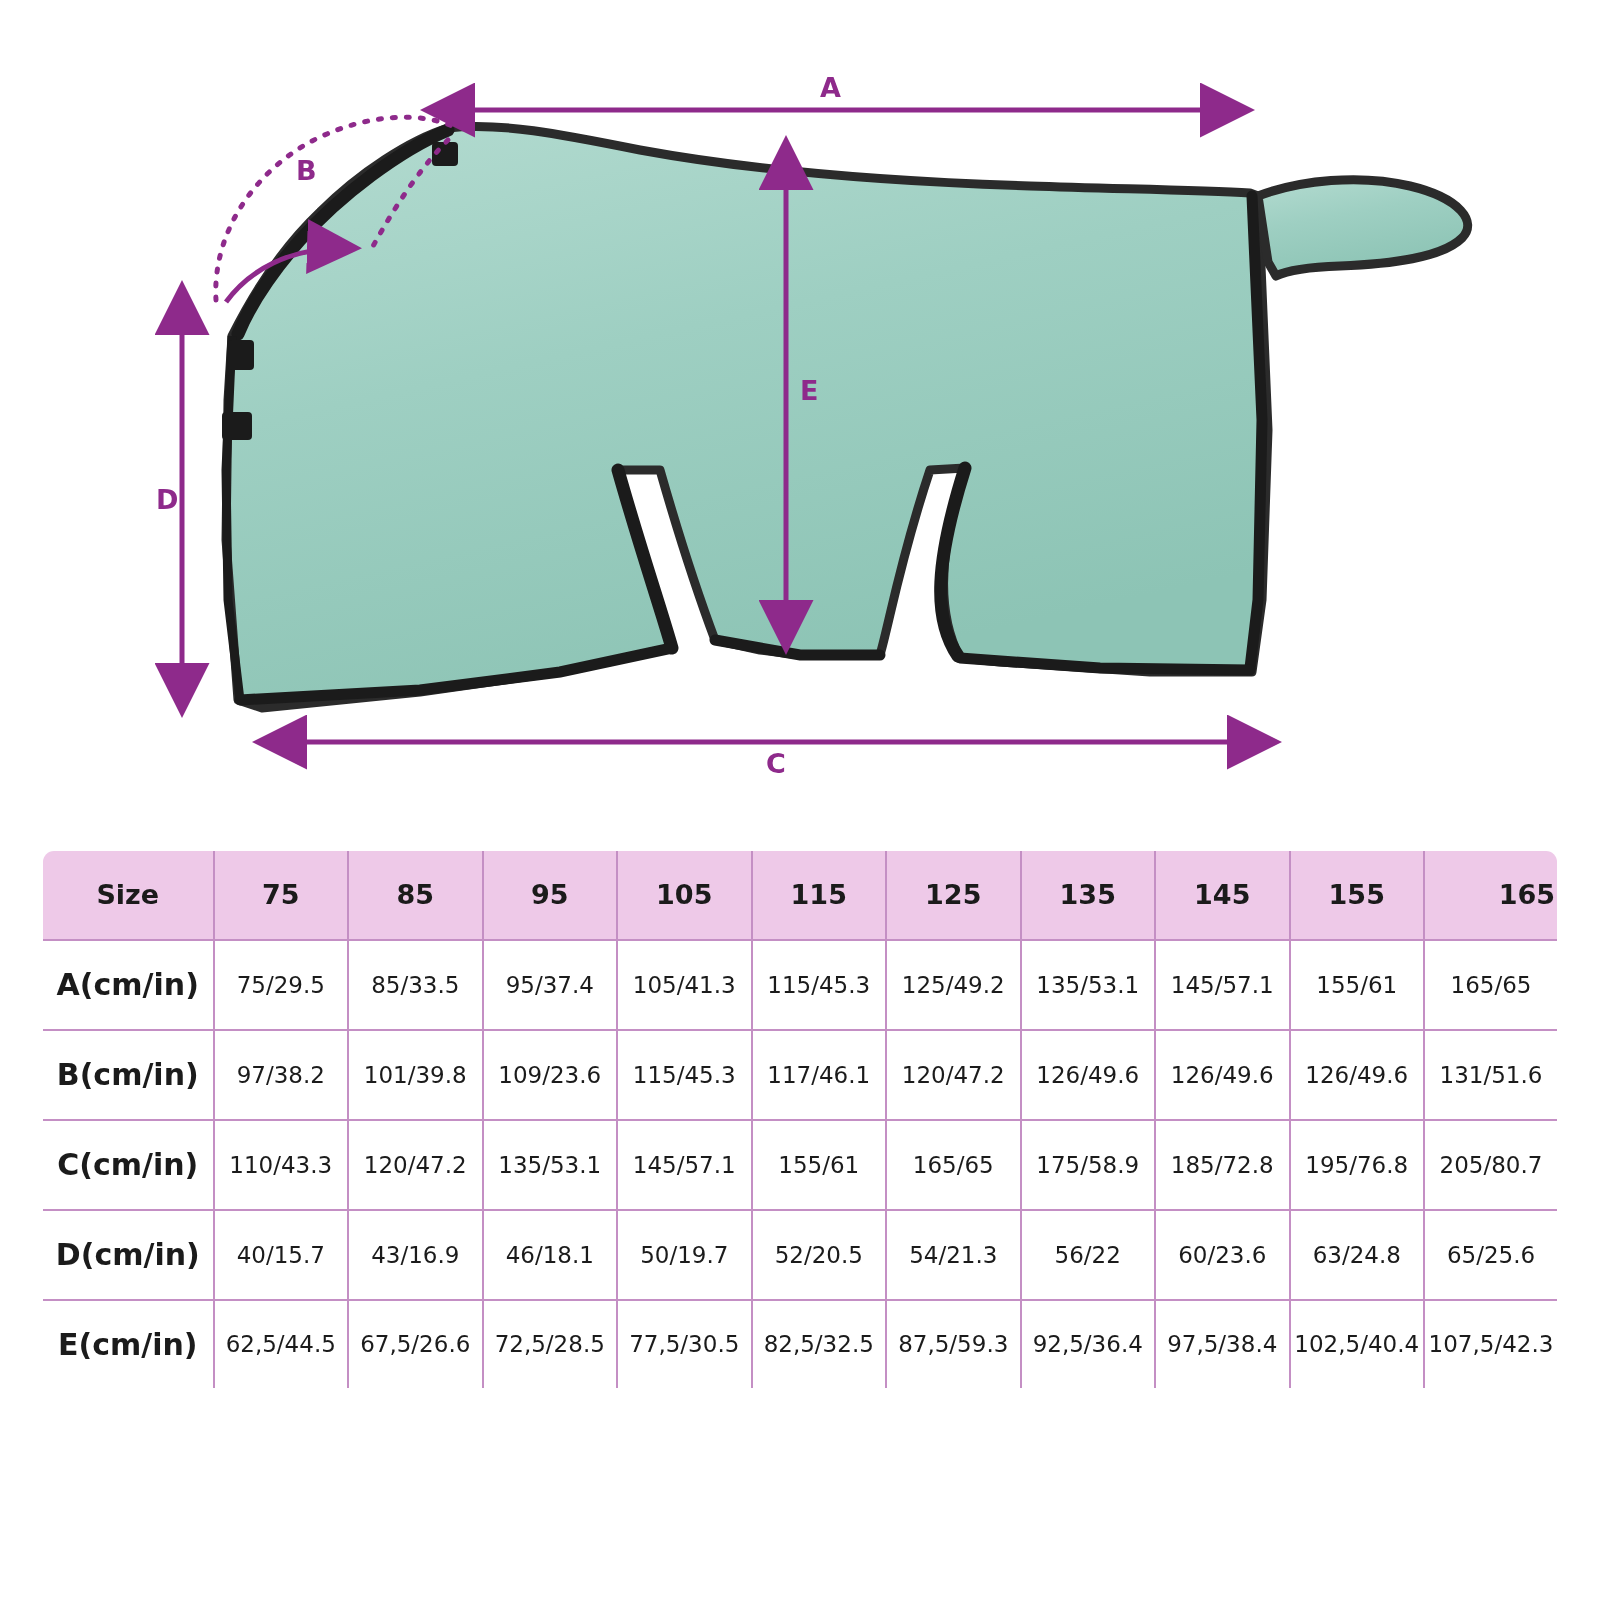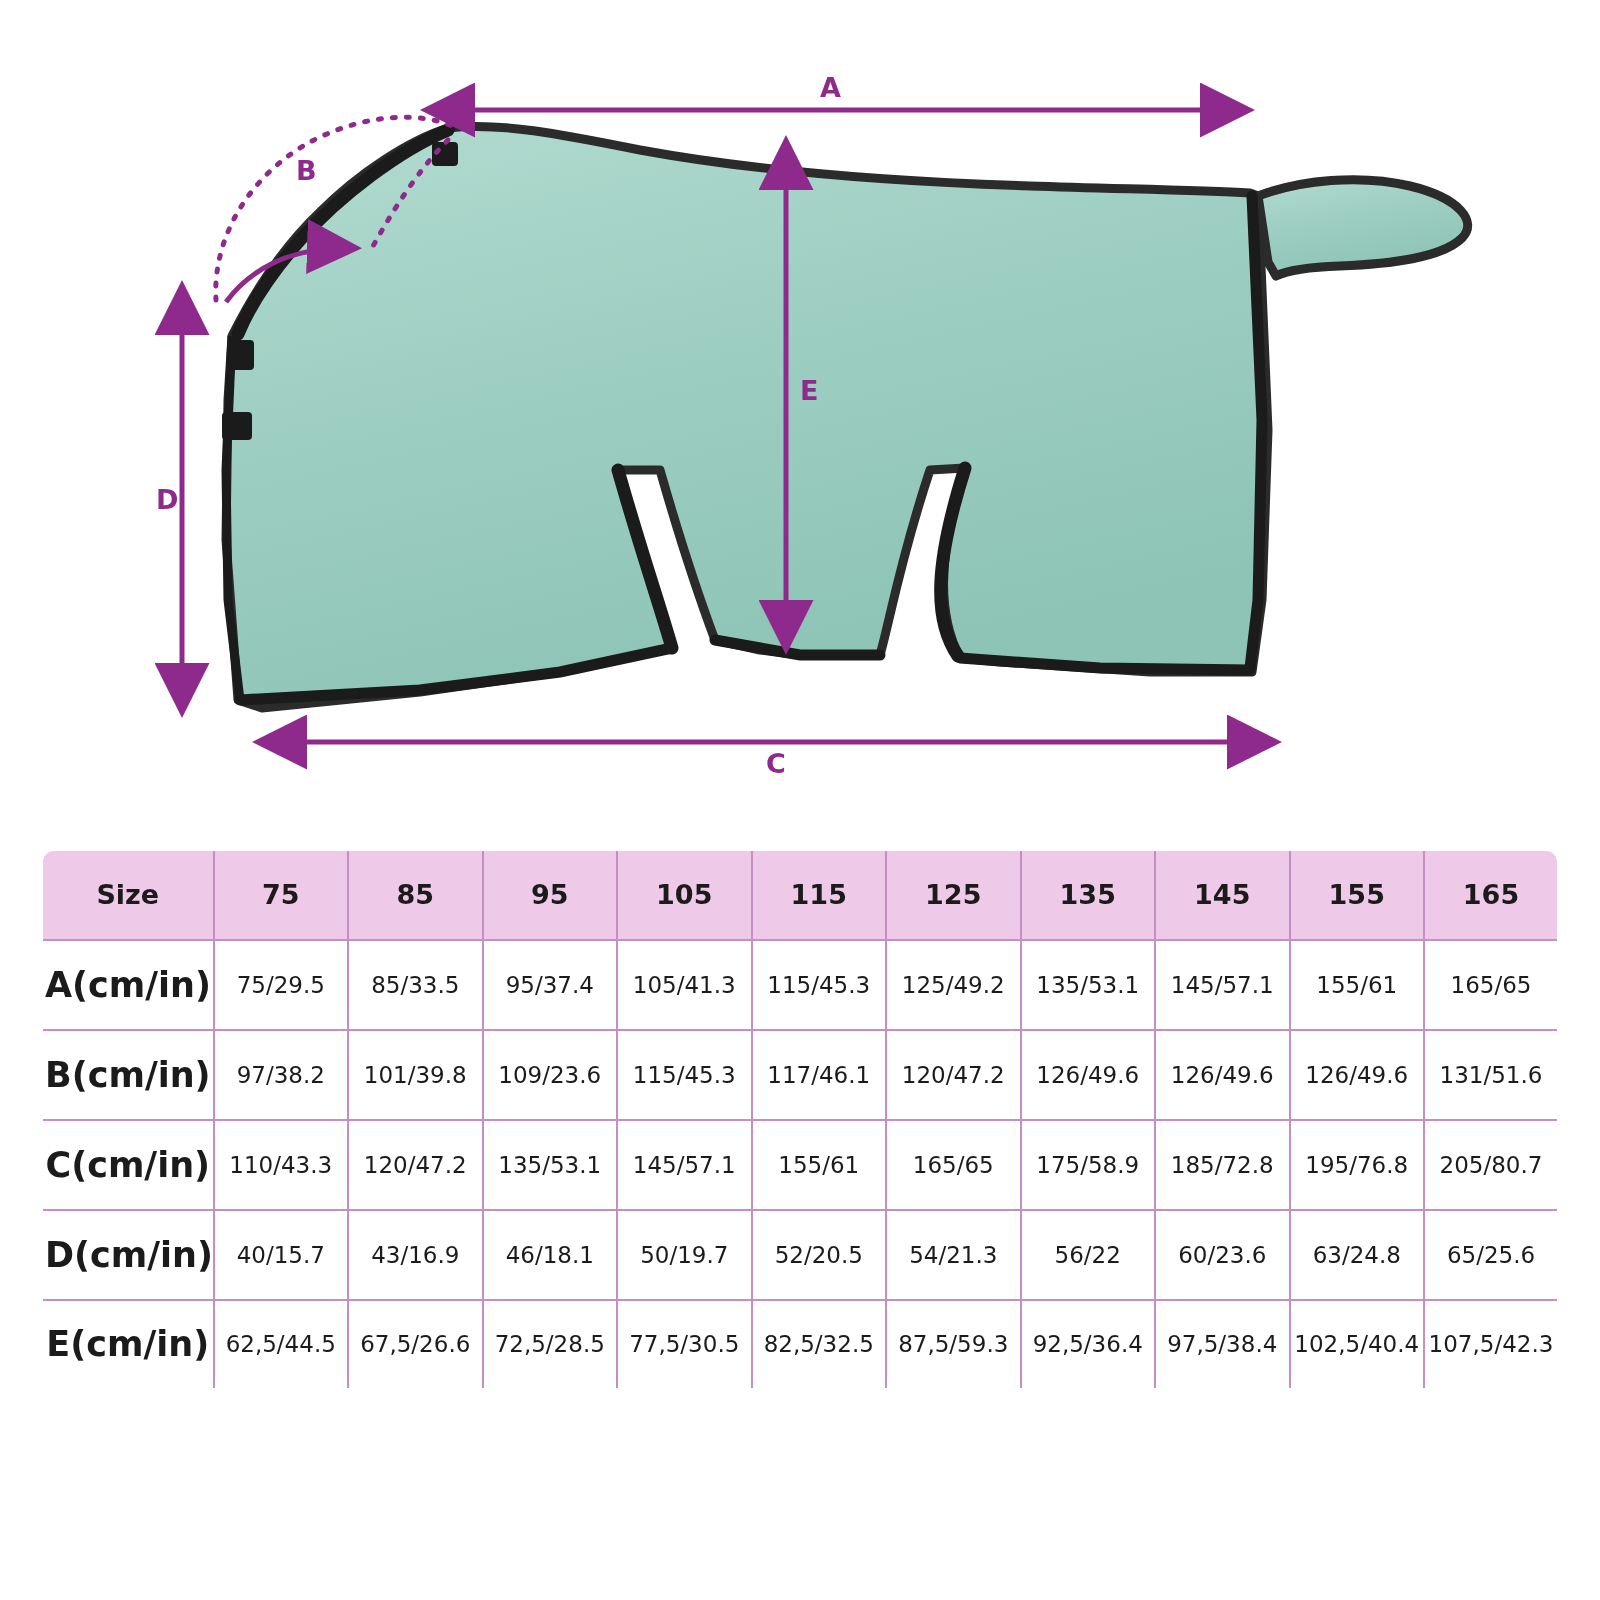--- a/index.html
+++ b/index.html
@@ -65,27 +65,27 @@
     box-sizing: border-box;
     white-space: nowrap;
   }
   table.size-table thead th {
     background: #eec9e8;
     font-weight: bold;
     font-size: 27px;
   }
   table.size-table tbody td.row-head {
     font-weight: bold;
-    font-size: 35px;
+    font-size: 30px;
     background: #ffffff;
   }
   table.size-table col.first-col { width: 172px; }
   
   table.size-table thead th:first-child { border-top-left-radius: 12px; }
-  table.size-table thead th:last-child  { border-top-right-radius: 12px; }
+  table.size-table thead th:last-child  { border-top-right-radius: 12px; text-align: right; }
   table.size-table tbody tr:last-child td:first-child { border-bottom-left-radius: 12px; }
   table.size-table tbody tr:last-child td:last-child  { border-bottom-right-radius: 12px; }
 </style>
 </head>
 <body>
 
 <div id="diagram-area">
 
   <svg id="diagram-svg" width="1600" height="830" viewBox="0 0 1600 830">
     <defs>

